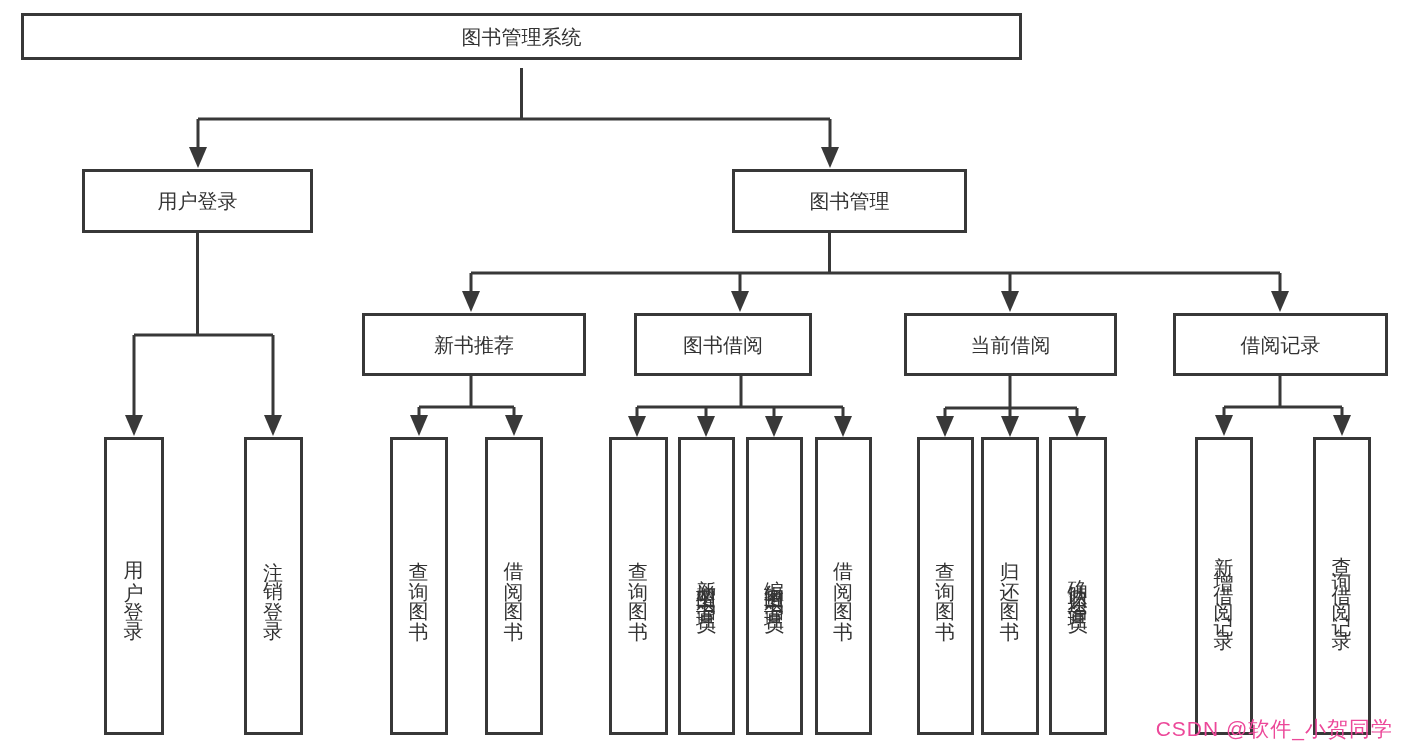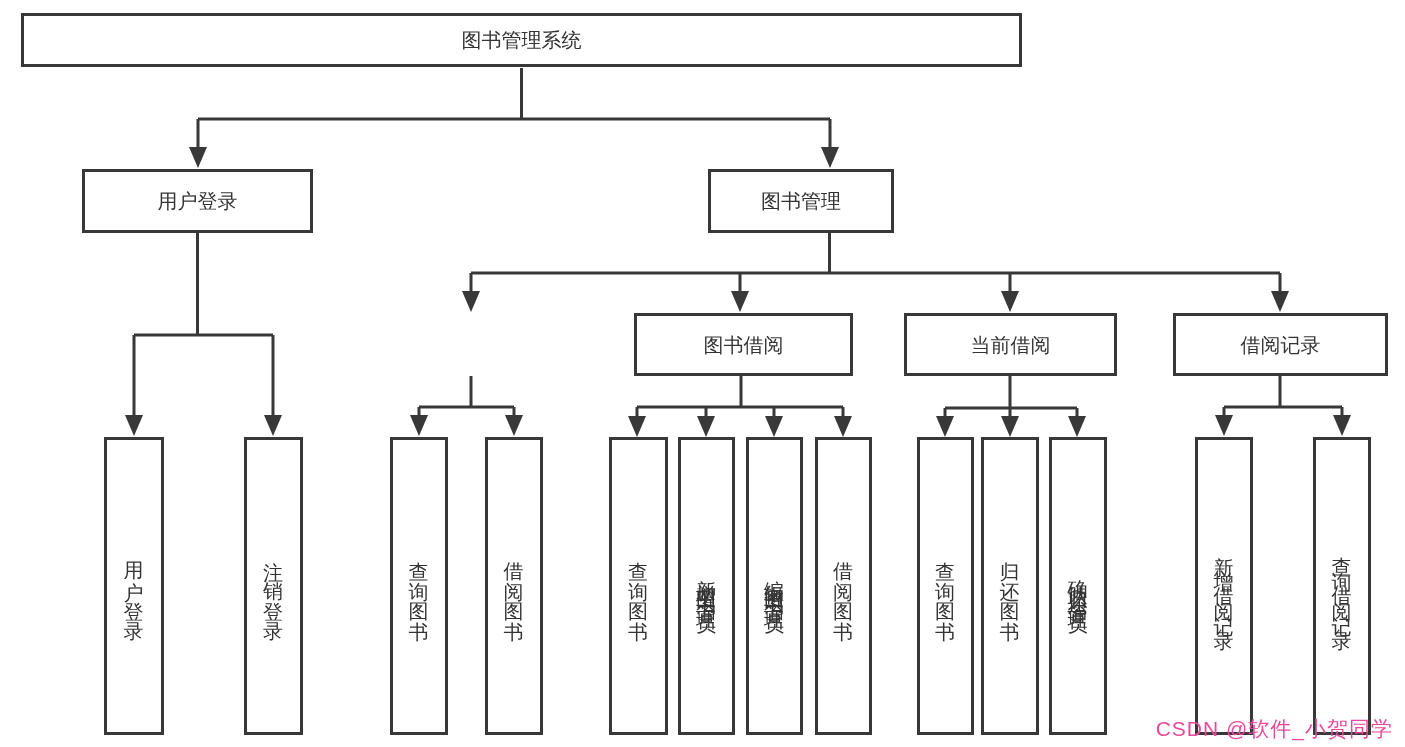--- a/index.html
+++ b/index.html
@@ -92,32 +92,35 @@
       <polygon points="765,416 783,416 774,437"></polygon>
       <polygon points="834,416 852,416 843,437"></polygon>
       <polygon points="936,416 954,416 945,437"></polygon>
       <polygon points="1001,416 1019,416 1010,437"></polygon>
       <polygon points="1068,416 1086,416 1077,437"></polygon>
       <polygon points="1215,415 1233,415 1224,436"></polygon>
       <polygon points="1333,415 1351,415 1342,436"></polygon>
     </g>
   </svg>
 
-  <div class="node" style="left:21px; top:13px; width:1001px; height:54px;">
+  <div class="node" style="left:21px; top:13px; width:1001px; height:47px;">
     <span>图书管理系统</span>
   </div>
 
   <div class="node" style="left:82px; top:169px; width:231px; height:64px;">
     <span>用户登录</span>
   </div>
-  <div class="node" style="left:708px; top:169px; width:186px; height:64px;">
+  <div class="node" style="left:732px; top:169px; width:235px; height:64px;">
     <span>图书管理</span>
   </div>
 
-  <div class="node" style="left:634px; top:313px; width:219px; height:63px;">
+  <div class="node" style="left:362px; top:313px; width:224px; height:63px;">
+    <span>新书推荐</span>
+  </div>
+  <div class="node" style="left:634px; top:313px; width:178px; height:63px;">
     <span>图书借阅</span>
   </div>
   <div class="node" style="left:904px; top:313px; width:213px; height:63px;">
     <span>当前借阅</span>
   </div>
   <div class="node" style="left:1173px; top:313px; width:215px; height:63px;font-family:Liberation Serif, serif;">
     <span>借阅记录</span>
   </div>
 
   <div class="node leaf" style="left:104px; top:437px; width:60px; height:298px;">

